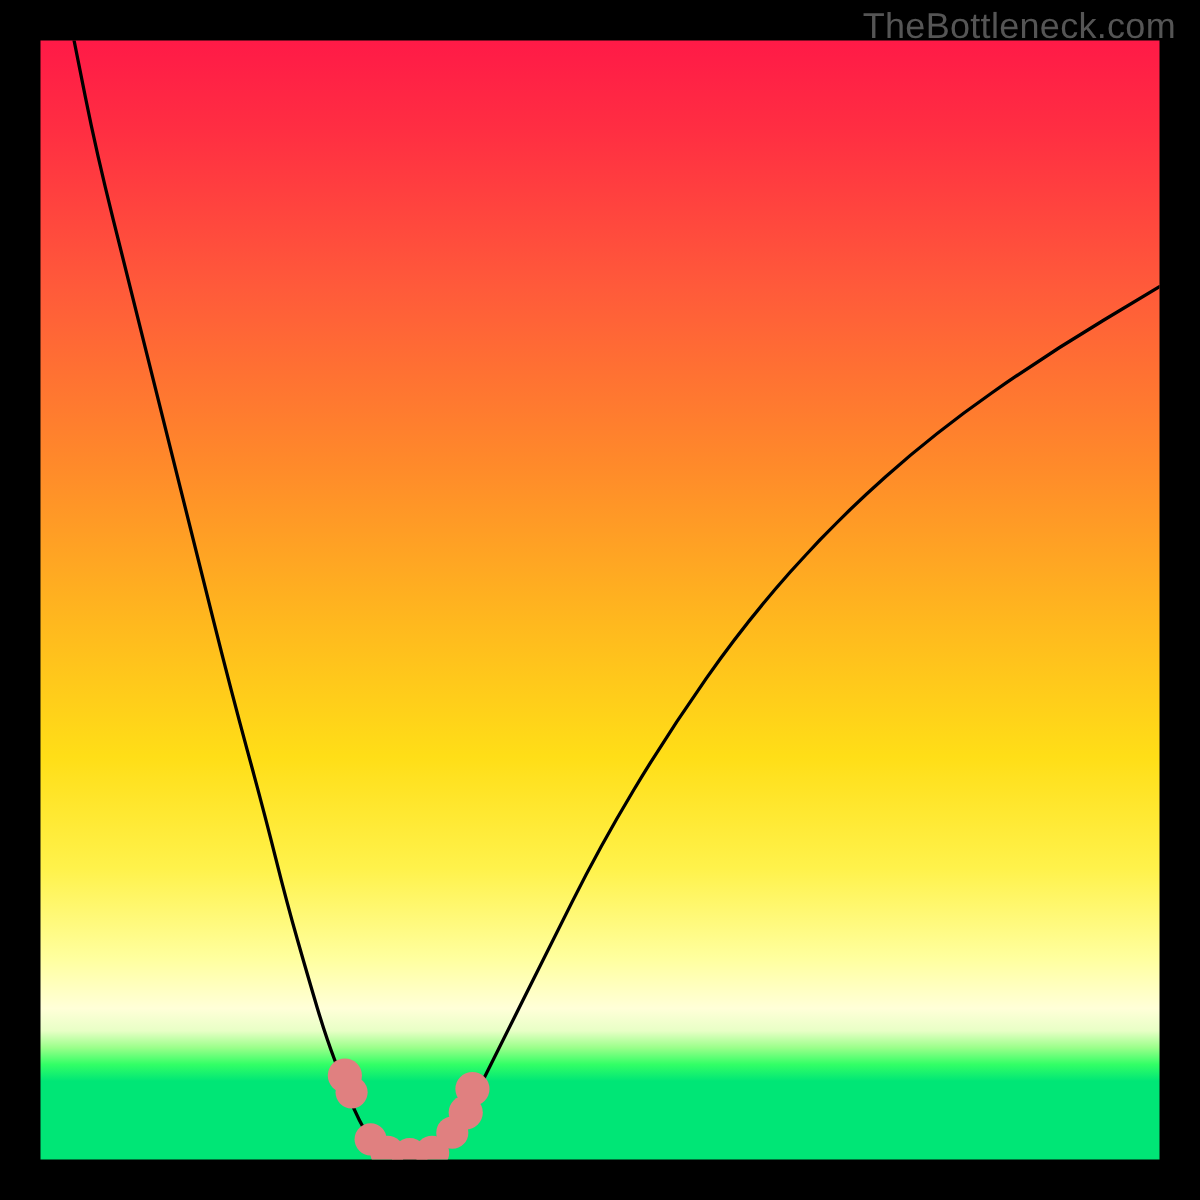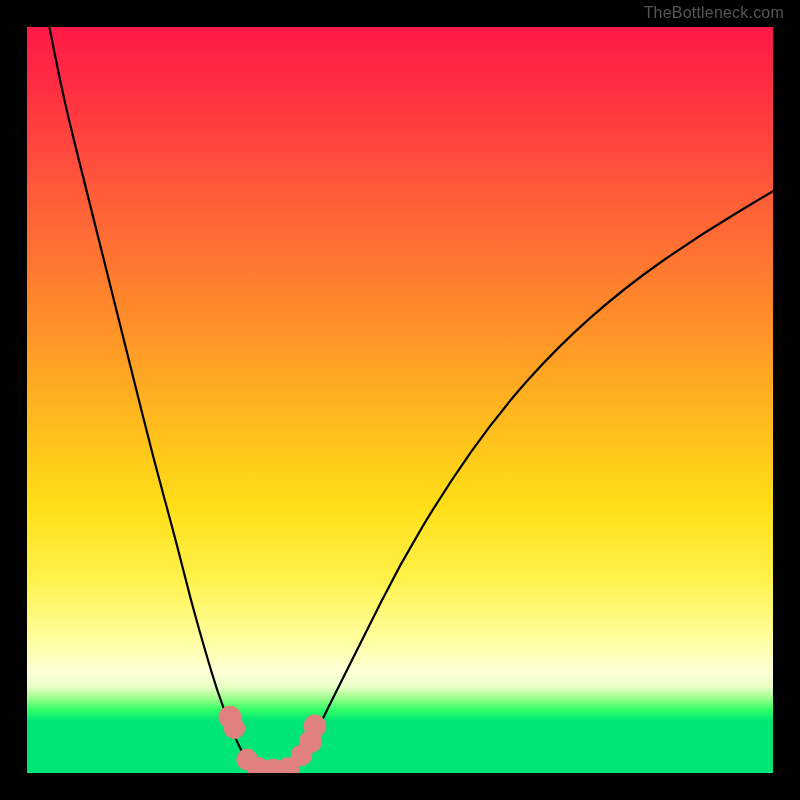--- a/index.html
+++ b/index.html
@@ -47,21 +47,21 @@
     position: absolute;
     inset: 0;
     width: 100%;
     height: 100%;
   }
   .watermark {
     position: absolute;
     top: 4px;
     right: 16px;
     color: #555;
-    font-size: 16px;
+    font-size: 24px;
     font-weight: 400;
     letter-spacing: 0.2px;
     user-select: none;
   }
 </style>
 </head>
 <body>
 
 <div class="stage">
   <div class="watermark">TheBottleneck.com</div>

